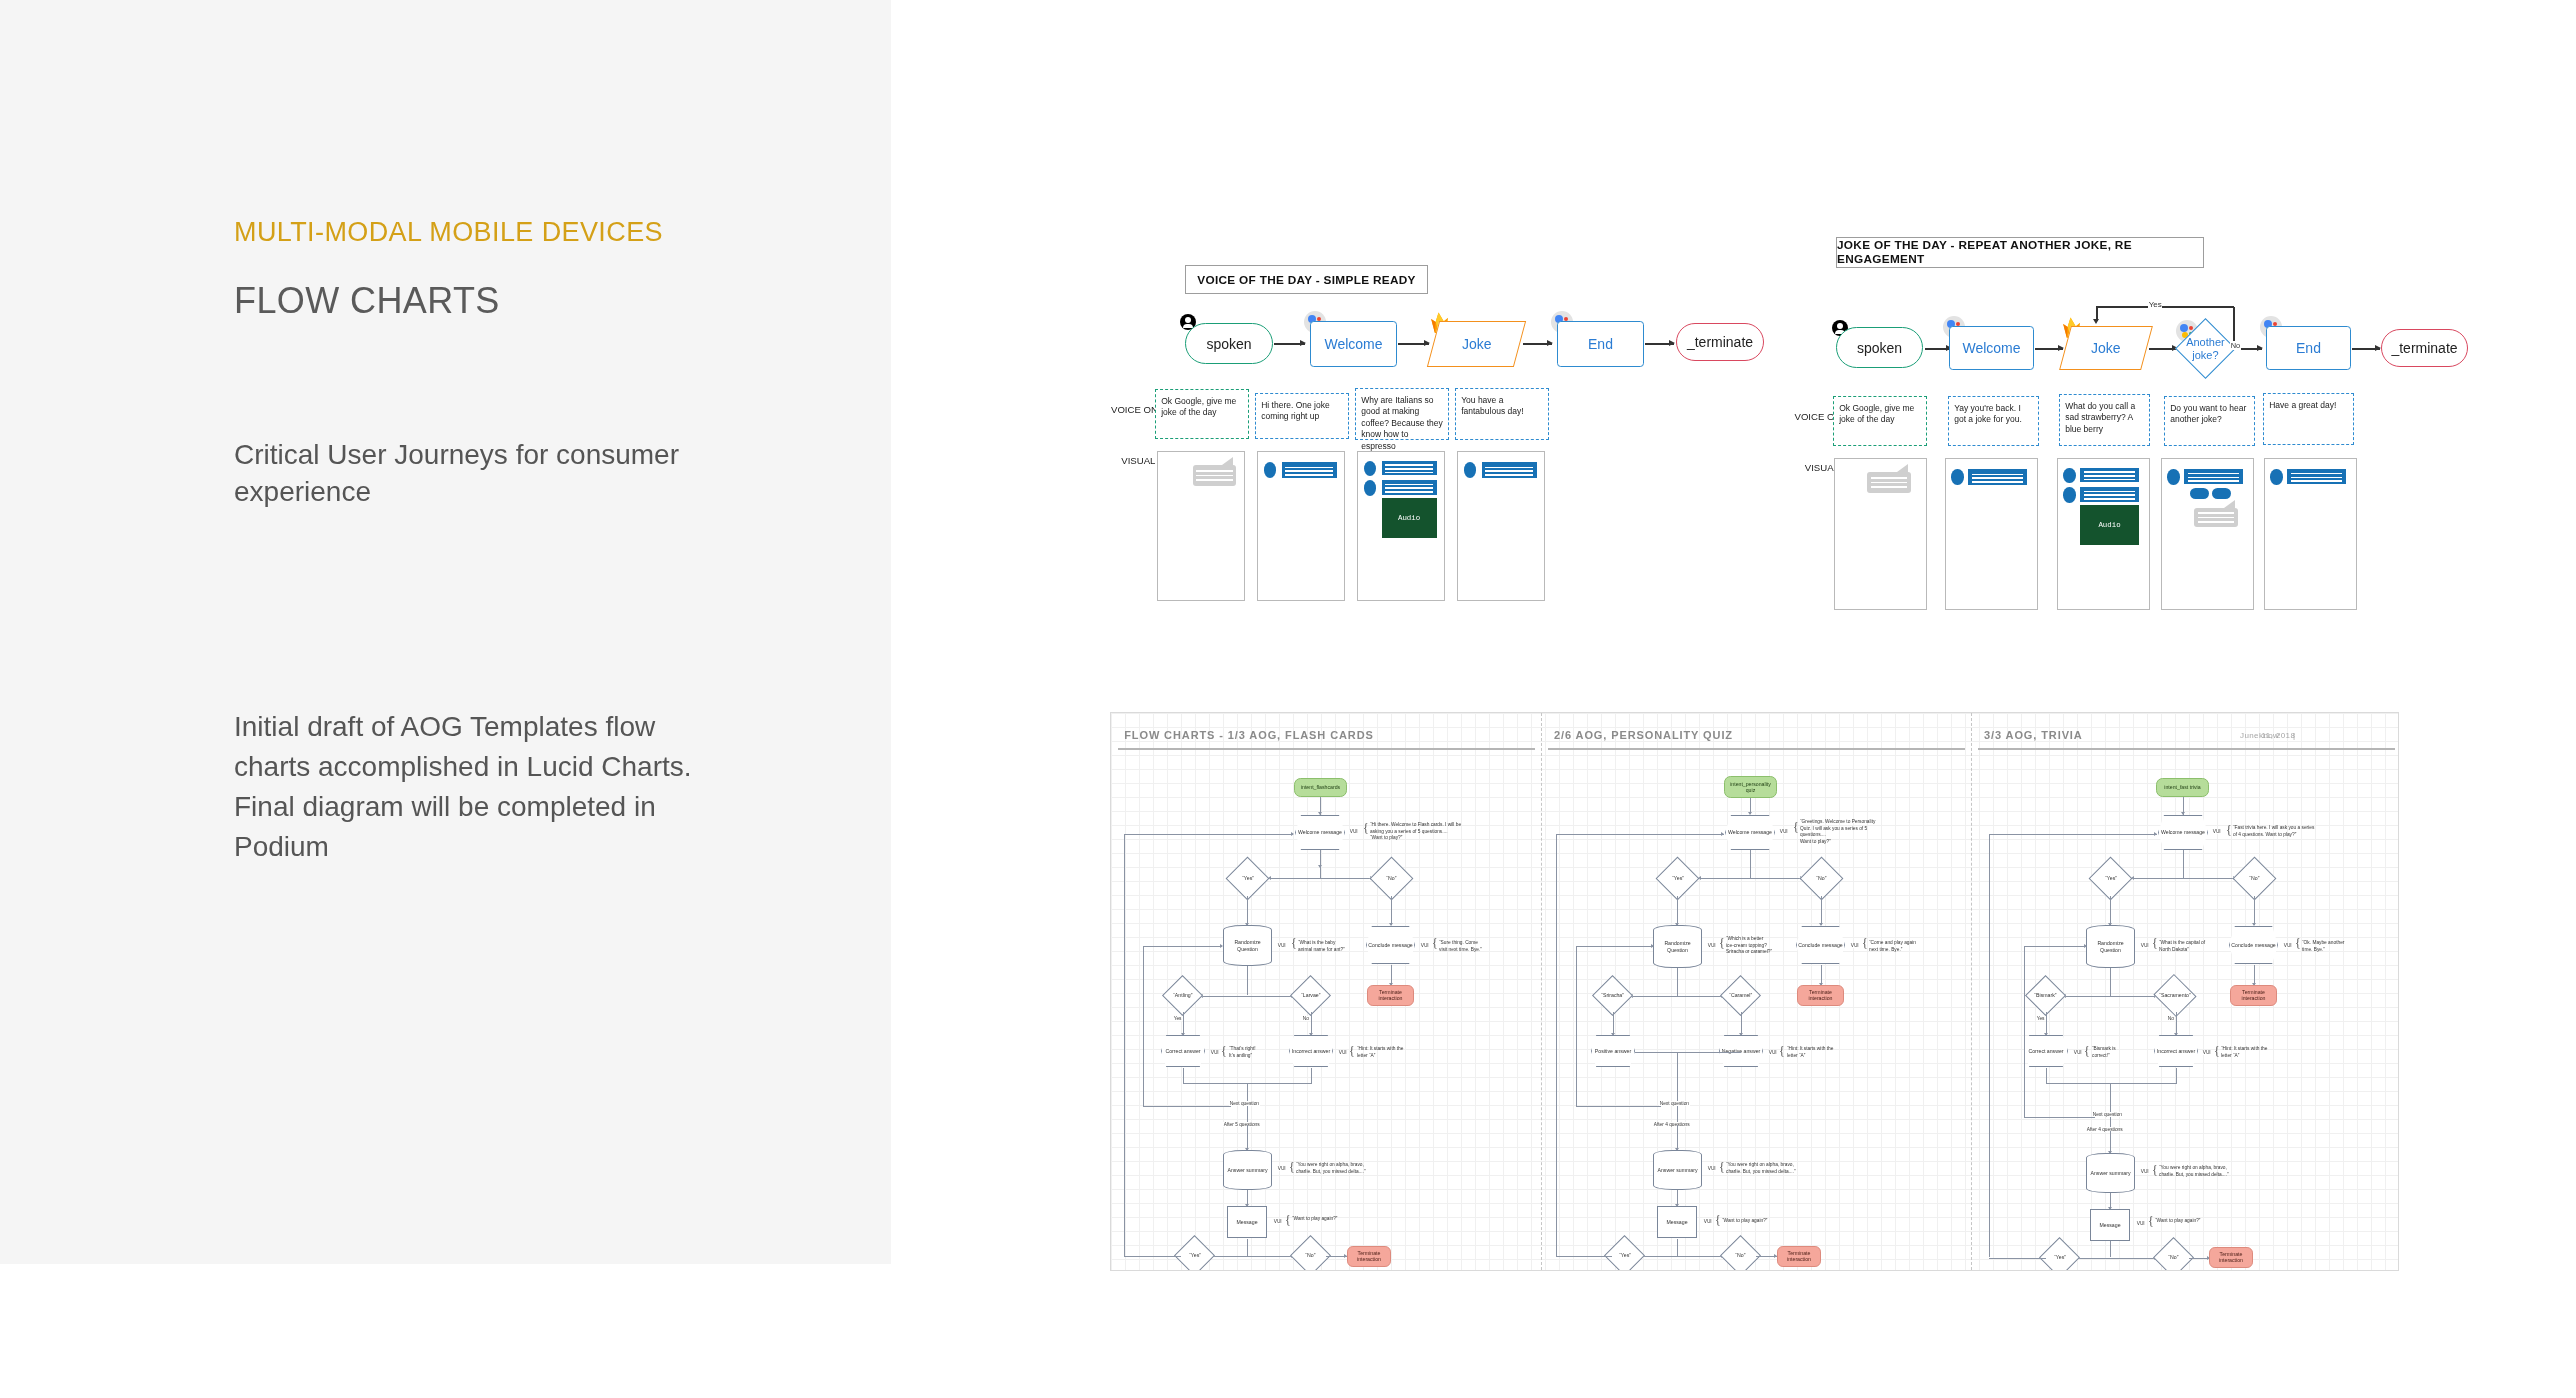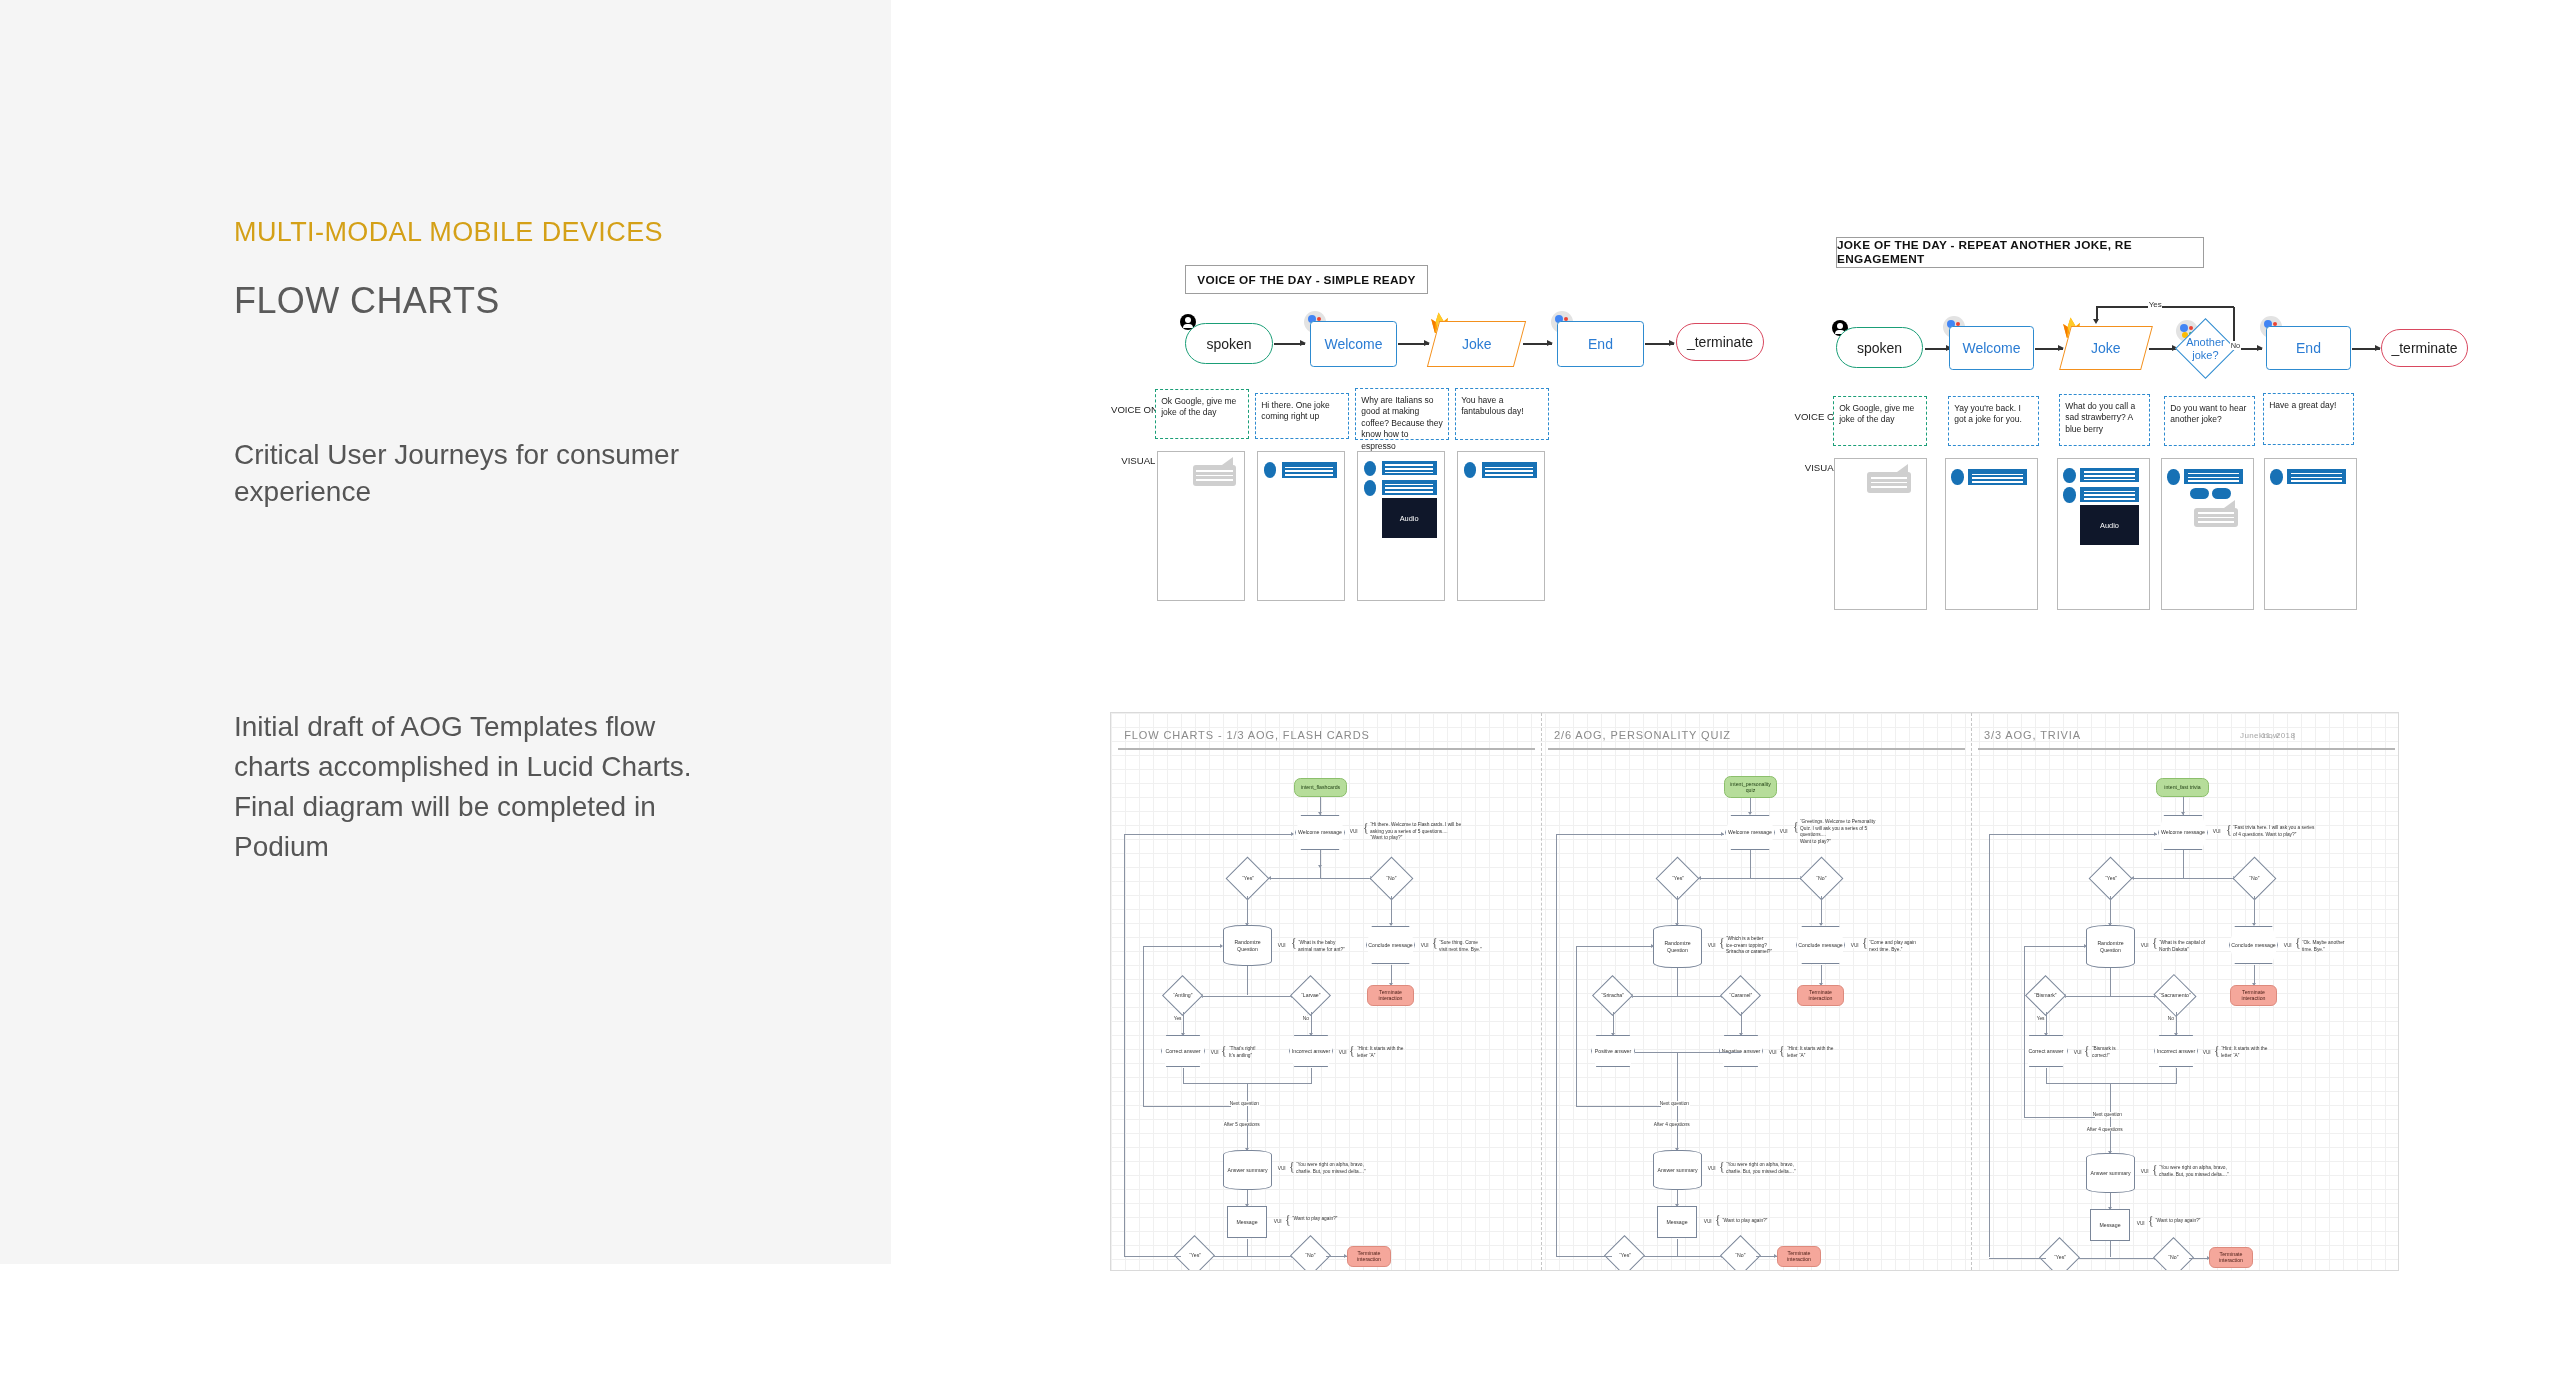--- a/index.html
+++ b/index.html
@@ -66,38 +66,38 @@
   .vo-label { position:absolute; font-size:9.6px; color:#222; white-space:nowrap; }
   .bubble { position:absolute; background:#fff; font-size:8.5px; line-height:1.35;
             color:#222; padding:5.9px 5.2px; }
   .bub-green { border:1.1px dashed #1a9e77; }
   .bub-blue  { border:1.1px dashed #2e8bd0; }
 
   .phone { position:absolute; border:1.1px solid #b9b9b9; background:#fff; }
   .bar   { position:absolute; background:#1771b5; }
   .bar .ln { position:absolute; left:6%; width:88%; height:1.5px; background:#fff; }
   .dot-b { position:absolute; border-radius:50%; background:#1771b5; }
-  .audio { position:absolute; background:#0f172a; color:#fff; font-size:7.4px;
-           display:flex; align-items:center; justify-content:center; }
+  .audio { position:absolute; background:#14532d; color:#fff; font-size:7.4px;
+           display:flex; align-items:center; justify-content:center;font-family:Liberation Mono, monospace; }
   .greybub { position:absolute; background:#cfcfcf; border-radius:2.9px; }
   .greybub .ln { position:absolute; left:8%; width:84%; height:1.5px; background:#fff; }
   .greybub::after { content:""; position:absolute; right:2.9px; top:-8px;
         border-left:11.8px solid transparent; border-bottom:8.8px solid #cfcfcf; }
 
   
   #board { position:absolute; left:1110px; top:712px; width:1289px; height:559px;
            background:#fff; border:0.7px solid #dadada;
            background-image:
              linear-gradient(to right, #f0f0f0 0.7px, transparent 0.7px),
              linear-gradient(to bottom, #f0f0f0 0.7px, transparent 0.7px);
            background-size:14px 14px; overflow:hidden; }
   .sheet-sep { position:absolute; top:0; bottom:0; width:0;
                border-left:1.5px dashed #c6c6c6; }
   .sheet-title { position:absolute; font-size:11px; color:#8a8a8a;
-                 letter-spacing:0.9px; white-space:nowrap; }
+                 letter-spacing:0.9px; white-space:nowrap;font-weight:bold; }
   .sheet-rule { position:absolute; height:1.5px; background:#b5b5b5; }
   .sheet-meta { position:absolute; font-size:8px; color:#a6a6a6; letter-spacing:0.4px;
                 white-space:nowrap; }
 
   
   .f { position:absolute; font-size:5.2px; color:#333; text-align:center;
        display:flex; align-items:center; justify-content:center; line-height:1.25;
        background:#fff; }
   .f-intent { background:#b6dd9a; border:0.7px solid #8cbf6c; border-radius:6.6px;
               color:#1e3d12; }

